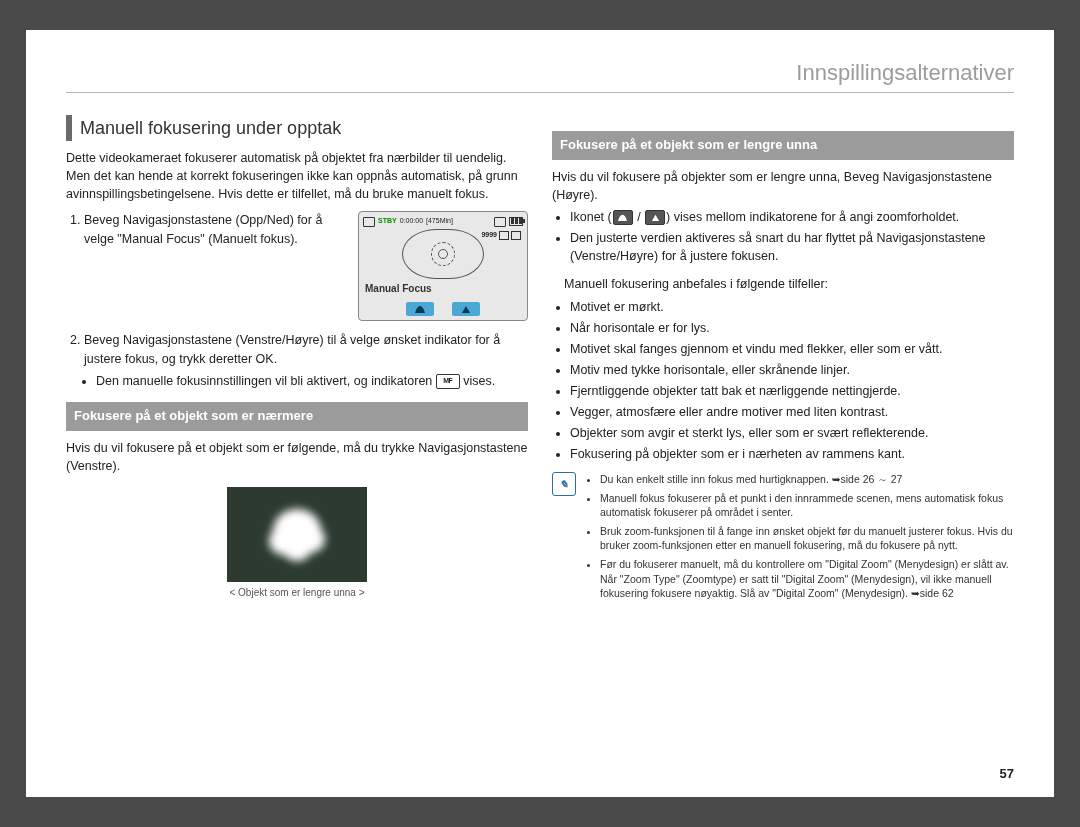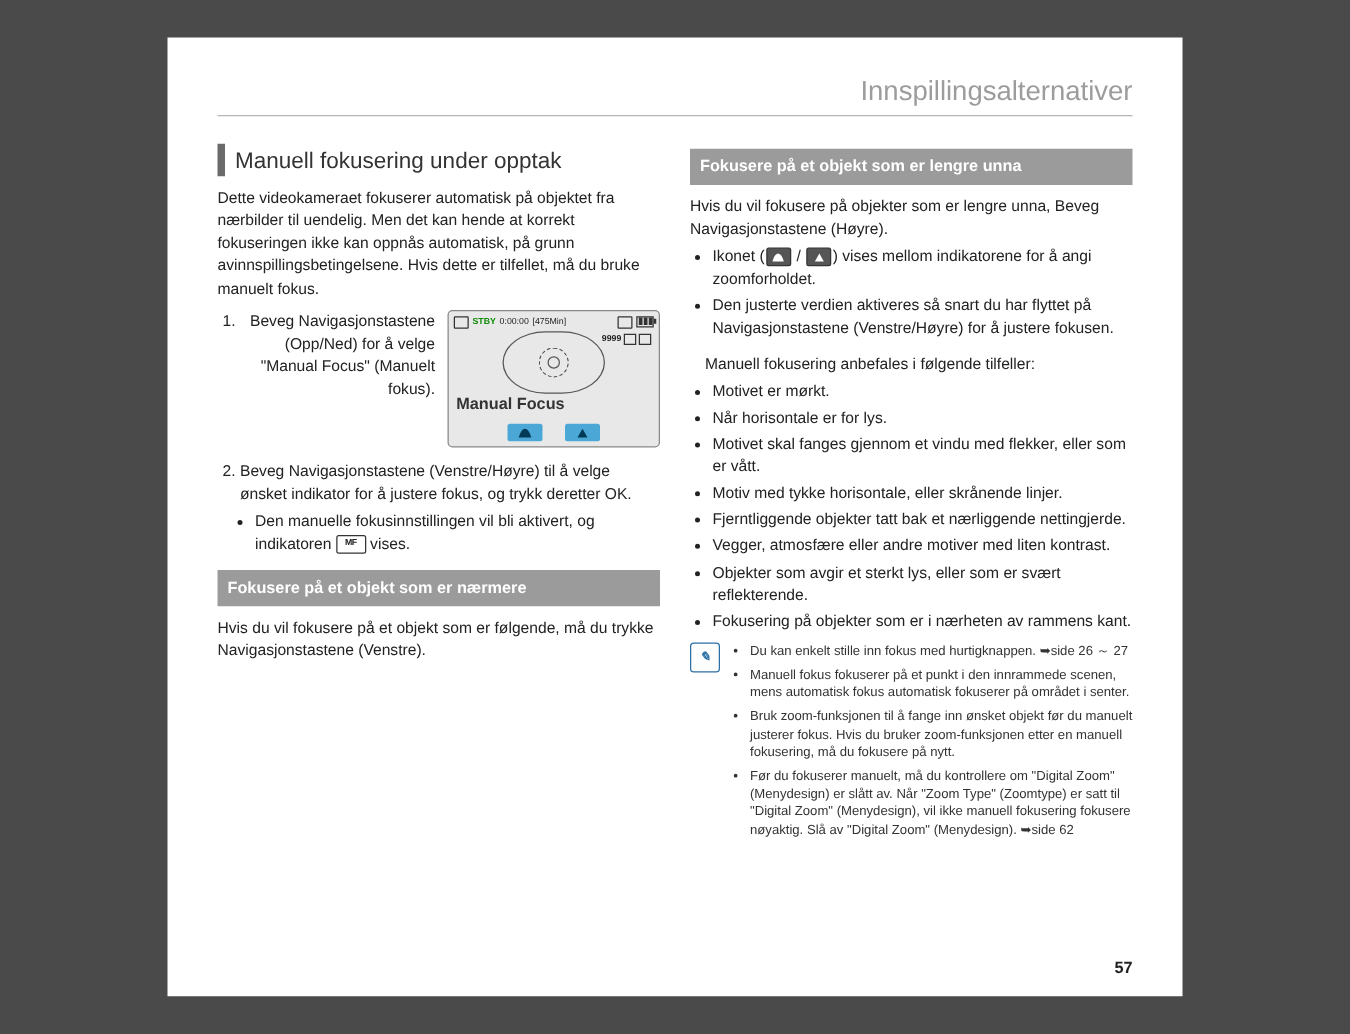--- a/index.html
+++ b/index.html
@@ -2,21 +2,21 @@
 <html><head>
 <meta charset="utf-8">
 <style>
   html, body {
     margin: 0;
     padding: 0;
     background: #4a4a4a;
     font-family: Arial, Helvetica, sans-serif;
   }
   .page {
-    width: 812px;
+    width: 1028px;
     min-height: 767px;
     background: #fff;
     margin: 30px auto;
     padding: 30px 40px 20px 40px;
     box-sizing: border-box;
     position: relative;
   }
   .header-title {
     text-align: right;
     color: #9c9c9c;
@@ -70,21 +70,20 @@
     padding: 0;
   }
   .sub-bullets > li {
     list-style: disc;
     margin-bottom: 2px;
   }
   .step-row {
     display: flex;
     align-items: flex-start;
     gap: 10px;
-    text-align: right;
   }
   .step-text {
     flex: 1;
   }
   .lcd {
     width: 170px;
     height: 110px;
     background: #e8e8e8;
     border: 1px solid #888;
     border-radius: 4px;
@@ -120,21 +119,21 @@
     font-size:18px;
   }
   .lcd-wheel {
     width:22px; height:22px; border:1px dashed #555; border-radius:50%;
     display:flex; align-items:center; justify-content:center;
   }
   .lcd-wheel-inner {
     width:8px; height:8px; border:1px solid #555; border-radius:50%;
   }
   .lcd-label {
-    position:absolute; left:6px; bottom:24px; font-size:13px; font-weight:bold; color:#333;
+    position:absolute; left:6px; bottom:24px; font-size:10px; font-weight:bold; color:#333;
   }
   .lcd-bottom {
     position:absolute; left:50%; bottom:4px; transform:translateX(-50%);
     display:flex; gap:18px;
   }
   .lcd-focus-box {
     width:28px; height:14px; background:#4aa7d6; border-radius:2px;
     display:flex; align-items:center; justify-content:center;
   }
   .lcd-focus-box svg { width:12px; height:10px; fill:#003a55; }
@@ -260,25 +259,31 @@
           </ul>
         </li>
       </ol>
 
       <div class="banner">Fokusere på et objekt som er nærmere</div>
       <div>
         <span>Hvis du vil fokusere på et objekt som er følgende, må du trykke </span><b>Navigasjonstastene (Venstre)</b><span>.</span>
       </div>
 
       <div class="thumbs">
+        <div>
+          <div class="thumb thumb-blur">
+              <div class="flower"></div>
+            </div>
+          <div class="thumb-label">&lt; Objekt som er lengre unna &gt;</div>
+        </div>
       </div>
     </div>
 
     <div class="col">
-      <div class="banner" style="margin-top:4px;">Fokusere på et objekt som er lengre unna</div>
+      <div class="banner" style="margin-top:16px;">Fokusere på et objekt som er lengre unna</div>
       <div>
         <span>Hvis du vil fokusere på objekter som er lengre unna, Beveg </span><b>Navigasjonstastene (Høyre)</b><span>.</span>
       </div>
       <ul class="bullets">
         <li>
           <span>Ikonet (</span><span class="inline-icon">
               <svg viewBox="0 0 24 20">
                 <path d="M2 18 Q6 4 12 4 Q18 4 22 18 Z"></path>
               </svg>
             </span><span> / </span><span class="inline-icon">

